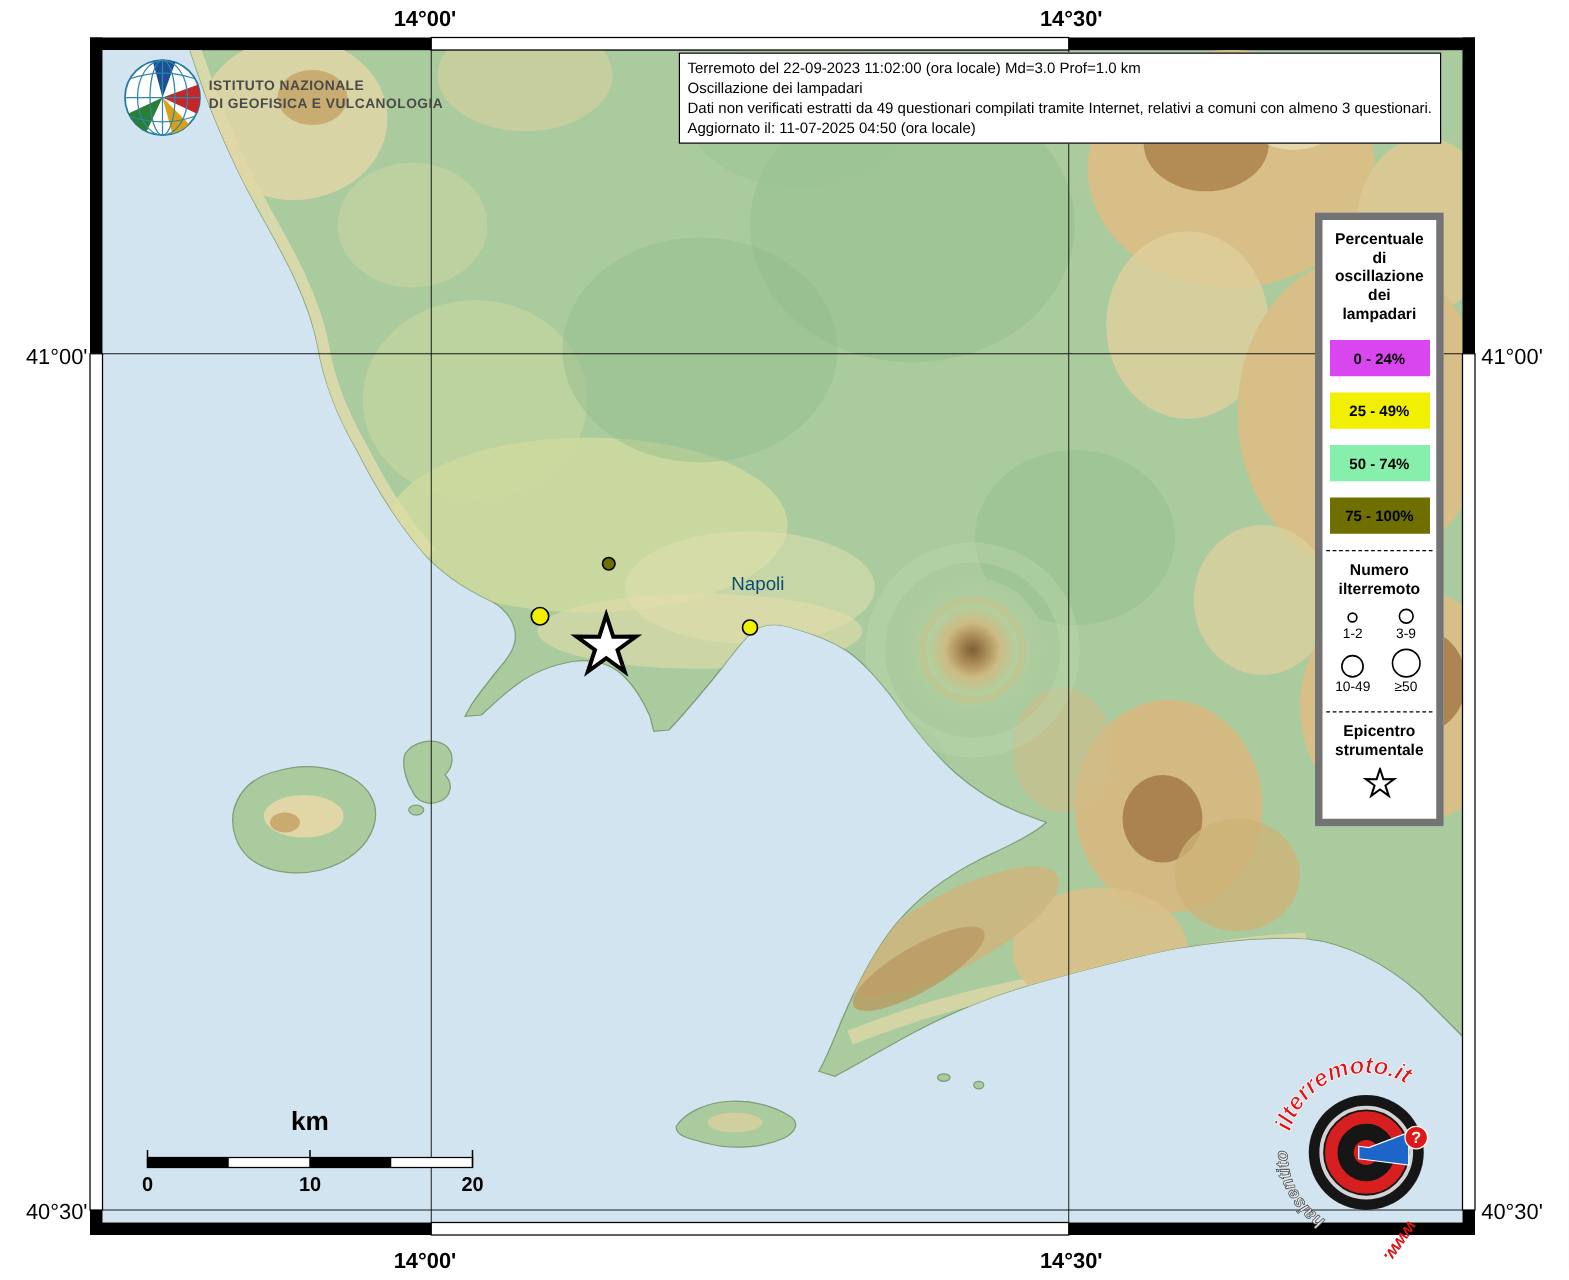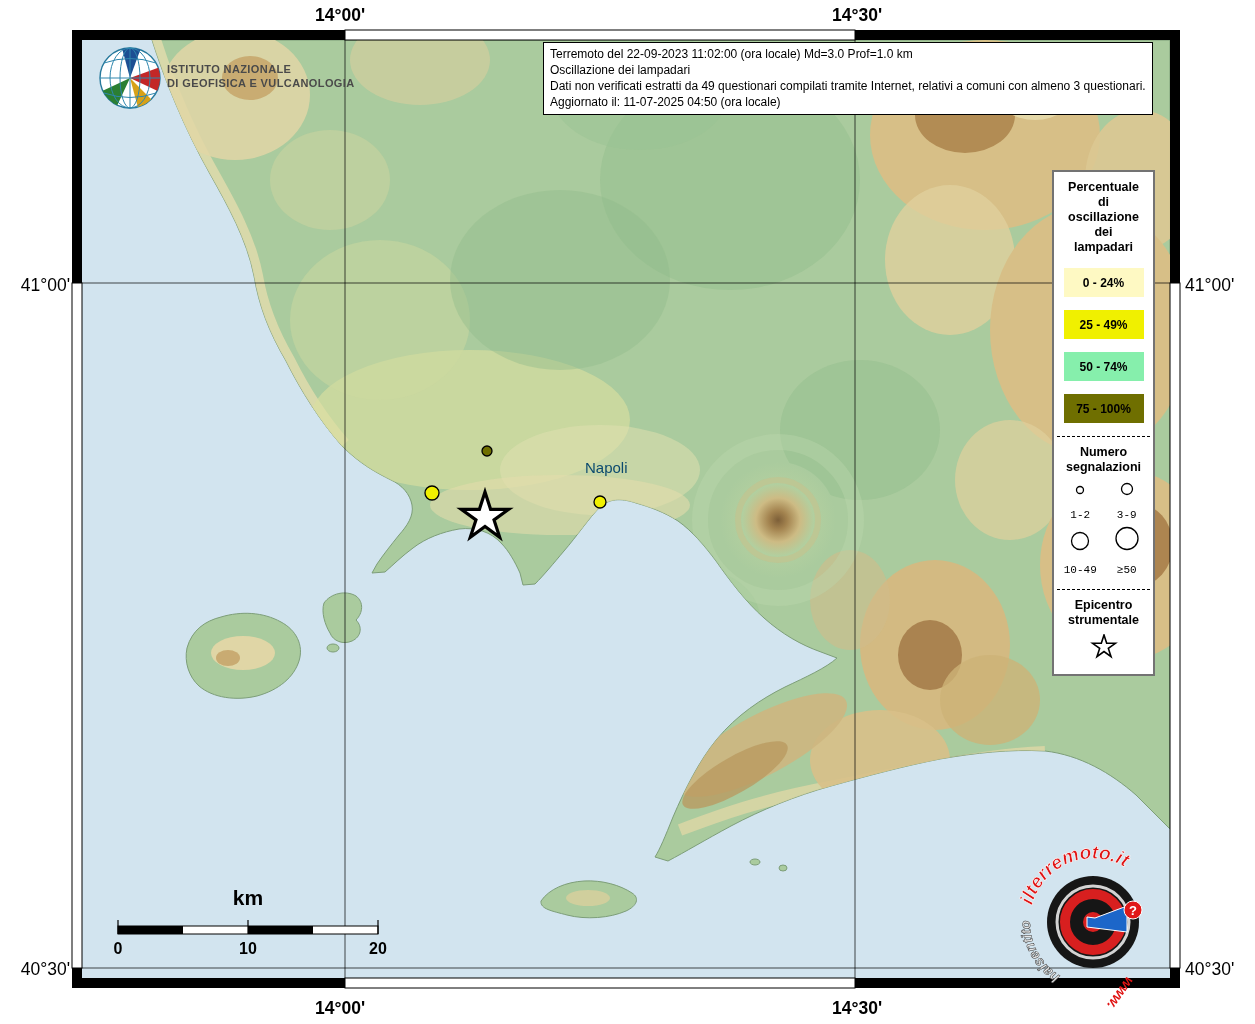--- a/index.html
+++ b/index.html
@@ -13,30 +13,30 @@
 
   .info-box {
     position:absolute; left:543px; top:42px;
     background:#fff; border:1px solid #000;
     padding:3px 6px 4px 6px;
     font-size:12px; line-height:16px; color:#000; white-space:nowrap;
   }
 
   .legend {
     position:absolute; left:1052px; top:170px; width:103px;
-    background:#fff; border:2px solid #737373;
+    background:#fff; border:6px solid #737373;
     padding:6px 3px 10px 3px; text-align:center; color:#000;
   }
   .legend-title { font-weight:bold; font-size:12.5px; line-height:15px; width:80px; margin:2px auto 2px auto; }
   .swatch { width:80px; height:29px; margin:13px auto 0 auto; display:flex; align-items:center; justify-content:center; font-weight:bold; font-size:12px; }
   .legend-sep { border-top:1px dashed #000; margin-top:13px; padding-top:8px; }
   .section-title { font-weight:bold; font-size:12.5px; line-height:15px; }
   .size-grid { display:grid; grid-template-columns:1fr 1fr; row-gap:5px; margin-top:6px; }
   .size-cell { display:flex; flex-direction:column; align-items:center; justify-content:flex-end; }
-  .size-label { font-size:11px; margin-top:13px;font-family:Liberation Mono, monospace; }
+  .size-label { font-size:11px; margin-top:1px; }
   .legend-star-wrap { margin-top:6px; }
 
   .napoli-label { position:absolute; left:585px; top:459px; font-size:15px; color:#0c4a6e; }
 
   .km-label { position:absolute; left:248px; top:886px; font-size:21px; color:#000; }
   .scale-num { position:absolute; top:940px; font-size:16px; color:#000; }
 
   .ingv-text { position:absolute; left:167px; color:#4a4a4a; font-size:11px; letter-spacing:.4px; white-space:nowrap;font-weight:bold; }
 </style>
 </head>
@@ -222,27 +222,27 @@
 <div class="info-box">
   <div>Terremoto del 22-09-2023 11:02:00 (ora locale) Md=3.0 Prof=1.0 km</div>
   <div>Oscillazione dei lampadari</div>
   <div>Dati non verificati estratti da 49 questionari compilati tramite Internet, relativi a comuni con almeno 3 questionari.</div>
   <div>Aggiornato il: 11-07-2025 04:50 (ora locale)</div>
 </div>
 
 <div class="legend">
   <div class="legend-title">Percentuale di oscillazione dei lampadari</div>
 
-  <div class="swatch" style="background: #fef9c3;">0 - 24%</div>
+  <div class="swatch" style="background: #d946ef;">0 - 24%</div>
   <div class="swatch" style="background: rgb(240, 240, 0);">25 - 49%</div>
   <div class="swatch" style="background: #86efac;">50 - 74%</div>
   <div class="swatch" style="background: rgb(111, 111, 0);">75 - 100%</div>
 
   <div class="legend-sep">
-    <div class="section-title">Numero segnalazioni</div>
+    <div class="section-title">Numero ilterremoto</div>
     <div class="size-grid">
       <div class="size-cell">
         <svg width="24" height="13">
               <circle cx="12" cy="7" r="3.5" fill="#fff" stroke="#000" stroke-width="1.3"></circle>
             </svg>
         <div class="size-label">1-2</div>
       </div>
       <div class="size-cell">
         <svg width="24" height="15">
               <circle cx="12" cy="8" r="5.5" fill="#fff" stroke="#000" stroke-width="1.3"></circle>

